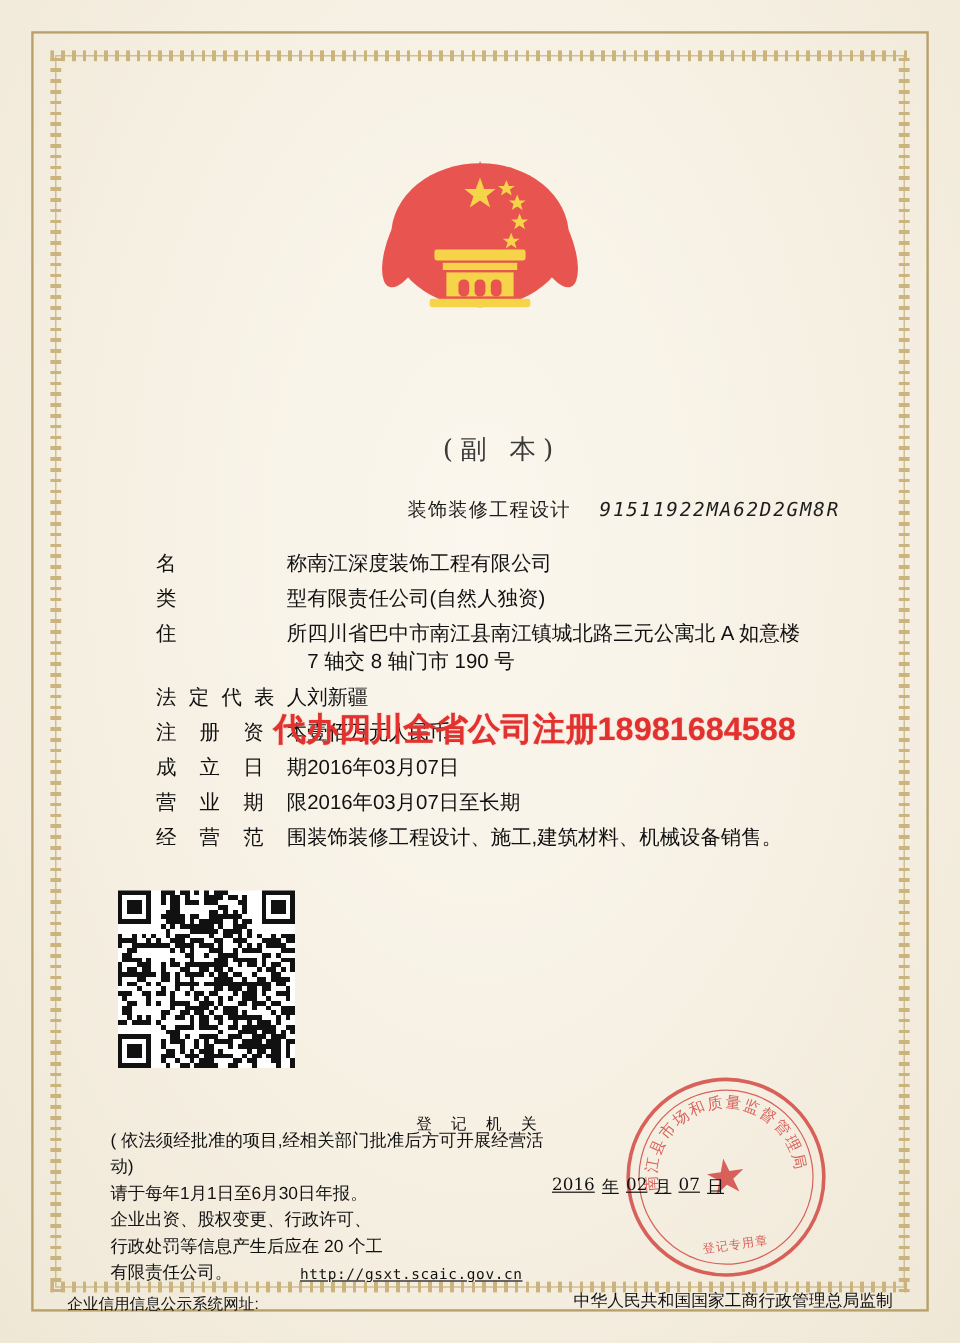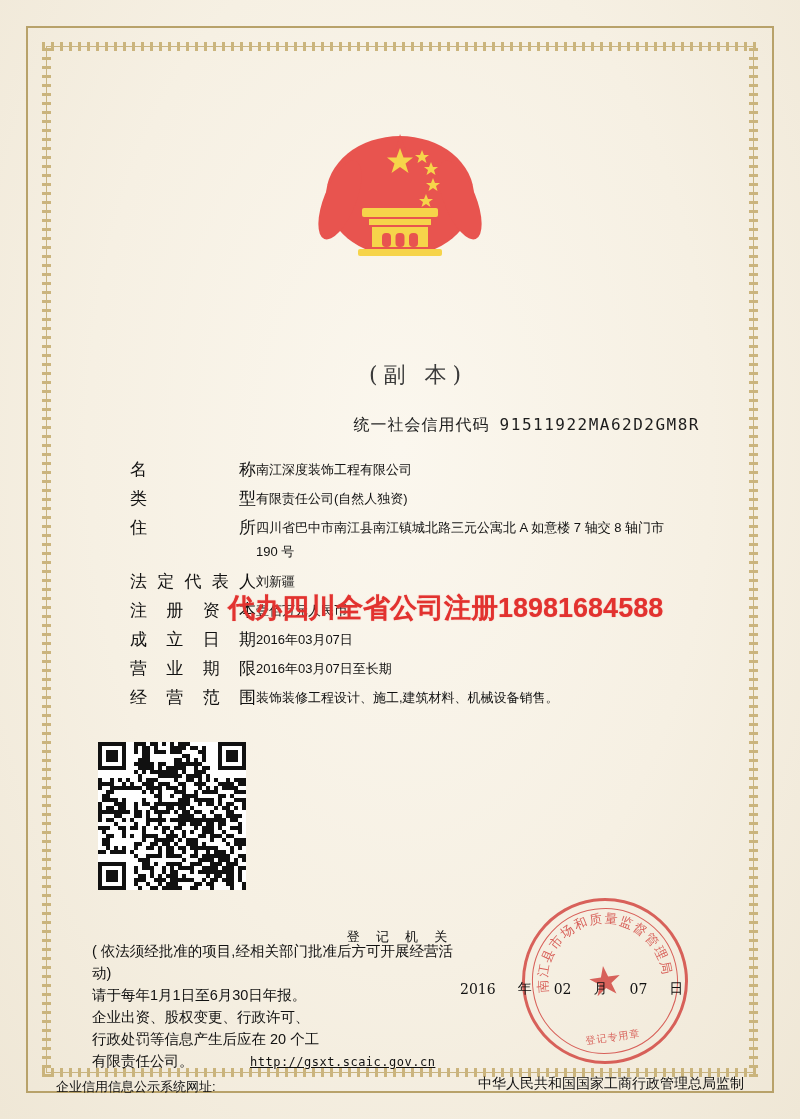--- a/index.html
+++ b/index.html
@@ -59,36 +59,36 @@
     font-family:"DejaVu Serif", serif;
     padding-left:36px;
   }
   .credit-code{
     position:absolute;right:100px;top:415px;
     font-size:16px;color:#1d1d1d;letter-spacing:1px;
     font-family:"DejaVu Serif", serif;
   }
   .credit-code .code{
     font-family:"DejaVu Sans Mono", monospace;
-    letter-spacing:1.5px;margin-left:10px;
+    letter-spacing:1.5px;margin-left:24px;font-style:italic;
   }
 
   .fields{
     position:absolute;left:130px;top:458px;right:90px;
   }
   .row{display:flex;align-items:flex-start;margin-bottom:6px;}
   .label{
     width:126px;flex:0 0 126px;
     font-size:17px;color:#111;
     font-family:"DejaVu Serif", serif;
     letter-spacing:0;
     display:flex;justify-content:space-between;
   }
   .value{
-    font-size:13px;color:#111;line-height:23px;
+    font-size:17px;color:#111;line-height:23px;
     font-family:"Liberation Sans", sans-serif;
   }
   .value.two-line{line-height:24px;}
 
   .watermark{
     position:absolute;left:228px;top:590px;
     font-size:27px;color:#e2322f;font-weight:bold;
     letter-spacing:0px;white-space:nowrap;
     font-family:"Liberation Sans", sans-serif;
     text-shadow:0 0 1px rgba(226,50,47,.6);
@@ -99,22 +99,23 @@
   }
 
   .registrar{
     position:absolute;left:0;right:0;top:928px;text-align:center;
     font-size:13px;color:#111;letter-spacing:6px;
     font-family:"DejaVu Serif", serif;
   }
   .datebar{
     position:absolute;left:460px;top:980px;width:250px;
     font-size:14px;color:#111;
-    display:flex;gap:22px;align-items:center;
+    display:flex;gap:6px;align-items:flex-start;
     font-family:"DejaVu Serif", serif;
+    text-decoration:underline;
   }
   .datebar .year{font-size:14px;}
   .seal{
     position:absolute;left:522px;top:898px;width:160px;height:160px;
     border:3px solid #d03a35;border-radius:50%;
     color:#d03a35;opacity:.78;
     transform:rotate(-8deg);
   }
   .seal .ring{
     position:absolute;inset:7px;border:1px solid #d03a35;border-radius:50%;
@@ -190,21 +191,21 @@
           <rect x="93" y="129" width="9" height="14" rx="4" fill="#e8544f"></rect>
           <rect x="42" y="145" width="84" height="7" rx="2"></rect>
         </g>
       </g>
     </svg>
   </div>
 
   <div class="subtitle">(副  本)</div>
 
   <div class="credit-code">
-    <span>统一社会信用代码</span><span class="code">91511922MA62D2GM8R</span>
+    <span>装饰装修工程设计</span><span class="code">91511922MA62D2GM8R</span>
   </div>
 
   <div class="fields">
     <div class="row">
       <div class="label">
           <span>名</span>
           <span>称</span>
         </div>
       <div class="value">南江深度装饰工程有限公司</div>
     </div>

